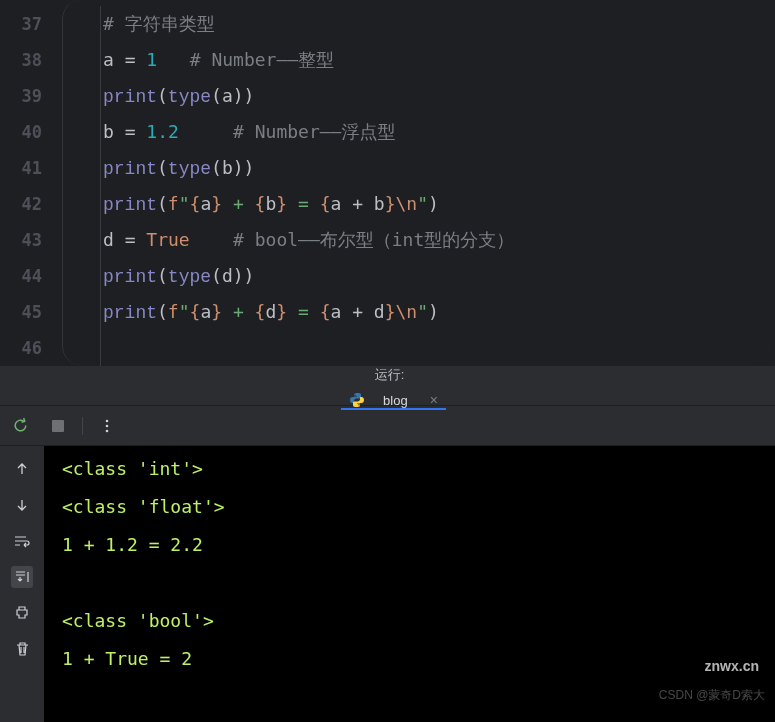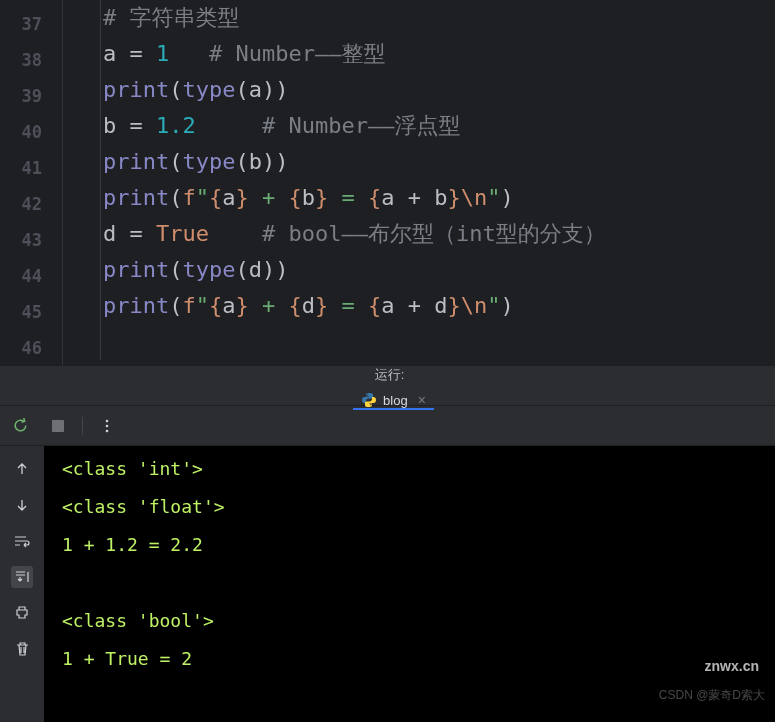--- a/index.html
+++ b/index.html
@@ -27,44 +27,46 @@
       line-height: 36px;
     }
     .gutter-line {
       height: 36px;
       user-select: none;
       font-weight: bold;
     }
     .code-area {
       flex: 1;
       background: #1e1f22;
-      font-size: 22px;
+      padding-top: 6px;
+      font-size: 18px;
       line-height: 36px;
       border-left: 1px solid #313438;
       position: relative;
+      border-radius: 19px;
     }
     .code-line {
       height: 36px;
       padding-left: 40px;
       white-space: pre;
       position: relative;
     }
     .indent-guide {
       position: absolute;
       left: 37px;
       top: 0;
       width: 1px;
       height: 100%;
       background: #373a3f;
     }
     .tok-comment { color: #7a7e85; }
     .tok-var { color: #bcbec4; }
     .tok-op { color: #bcbec4; }
     .tok-num { color: #2aacb8; }
-    .tok-builtin { color: #8888c6; }
+    .tok-builtin { color: #8888c6; font-family: Liberation Mono, monospace; }
     .tok-paren { color: #bcbec4; }
     .tok-str { color: #6aab73; }
     .tok-keyword { color: #cf8e6d; }
     .tok-fstring-brace { color: #cf8e6d; }
     .tok-fstring-var { color: #bcbec4; }
     .tok-esc { color: #cf8e6d; }
 
     .run-panel {
       height: 357px;
       background: #1e1f22;
@@ -82,21 +84,21 @@
     }
     .run-label {
       color: #bcbec4;
       font-size: 13px;
       font-family: -apple-system, sans-serif;
       margin-right: 8px;
     }
     .tab {
       display: flex;
       align-items: center;
-      gap: 6px;
+      gap: 18px;
       padding: 0 8px;
       height: 40px;
       border-bottom: 2px solid #3574f0;
       color: #d5d7dd;
       font-size: 13px;
       font-family: -apple-system, sans-serif;
     }
     .python-icon {
       width: 16px;
       height: 16px;

